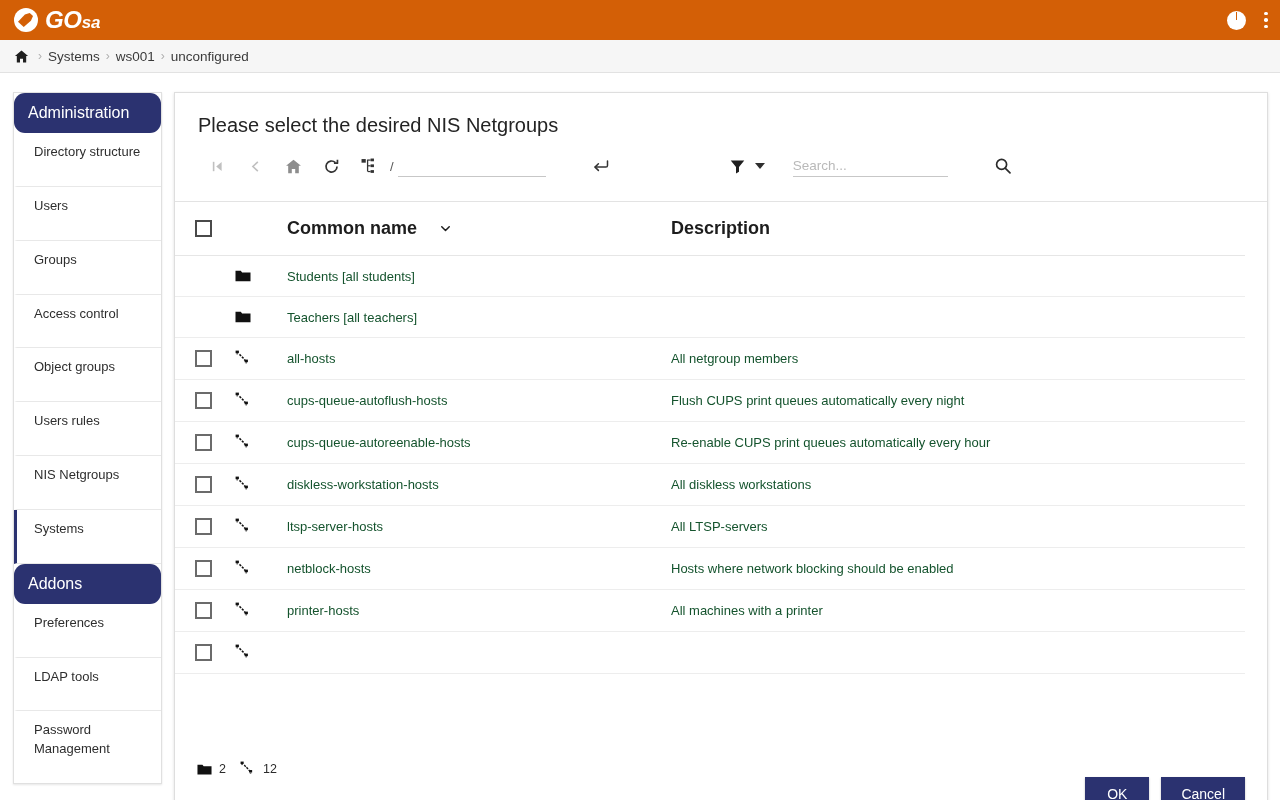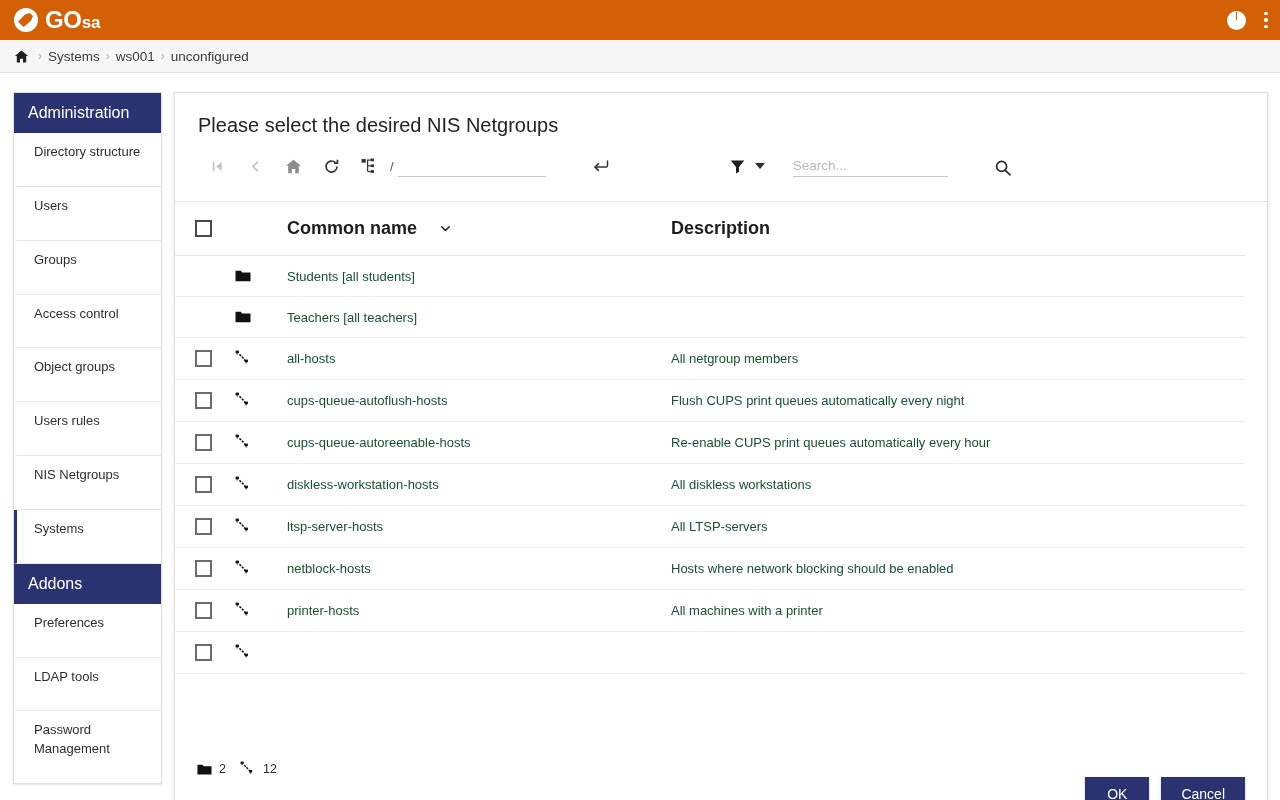--- a/index.html
+++ b/index.html
@@ -22,21 +22,21 @@
     background: #ffffff; position: relative; overflow: hidden;
     flex: 0 0 auto;
   }
   .logo-mark::before {
     content: ""; position: absolute; left: 4px; top: 5px;
     width: 15px; height: 14px; background: #d35f06;
     clip-path: polygon(0% 62%, 46% 10%, 78% 0%, 100% 22%, 86% 55%, 38% 100%);
   }
   .logo-text {
     color: #fff; font-size: 24px; font-weight: bold;
-    letter-spacing: -0.3px; line-height: 1;
+    letter-spacing: -0.3px; line-height: 1; font-style: italic;
   }
   .logo-text .sa { font-size: 17px; font-weight: bold; }
   .topbar-right {
     position: absolute; right: 12px; top: 0; height: 40px;
     display: flex; align-items: center; gap: 18px;
   }
   .avatar-dot {
     width: 19px; height: 19px; border-radius: 50%;
     background: #fff; position: relative;
   }
@@ -63,21 +63,21 @@
 
   
   .sidebar {
     width: 149px; margin: 19px 0 0 13px;
     border: 1px solid #e0e0e0; background: #fff;
     box-shadow: 0 1px 2px rgba(0,0,0,.10);
     flex: 0 0 auto;
   }
   .sec-head {
     background: #2b3270; color: #fff;
-    font-size: 16px; padding: 11px 0 11px 14px;
+    font-size: 16px; padding: 11px 0 11px 14px; border-radius: 11px;
   }
   .nav-item {
     font-size: 13px; color: #2e2e2e;
     padding: 10px 0 24px 17px;
     border-bottom: 1px solid #e8e8e8;
     border-left: 3px solid transparent;
     line-height: 1.45;
   }
   .nav-item:last-child { border-bottom: none; }
   .nav-item.active { border-left-color: #2b3270; }
@@ -125,21 +125,21 @@
     display: flex; align-items: center; justify-content: center;
   }
   .filter-wrap {
     margin-left: 120px; display: flex; align-items: center; gap: 10px;
   }
   .caret-down {
     width: 0; height: 0;
     border-left: 5px solid transparent; border-right: 5px solid transparent;
     border-top: 6px solid #2f2f2f;
   }
-  .search-wrap { margin-left: 28px; display: flex; align-items: flex-end; }
+  .search-wrap { margin-left: 28px; display: flex; align-items: center; }
   .search-input {
     width: 155px; border: none; border-bottom: 1px solid #c7c7c7;
     font-family: "Liberation Sans", sans-serif; font-size: 13.5px;
     padding: 3px 0; outline: none; background: transparent; color: #333;
   }
   .search-input::placeholder { color: #b9b9b9; }
   .search-go { margin-left: 46px; color: #2b2b2b; display: flex; }
 
   
   .list-area {

